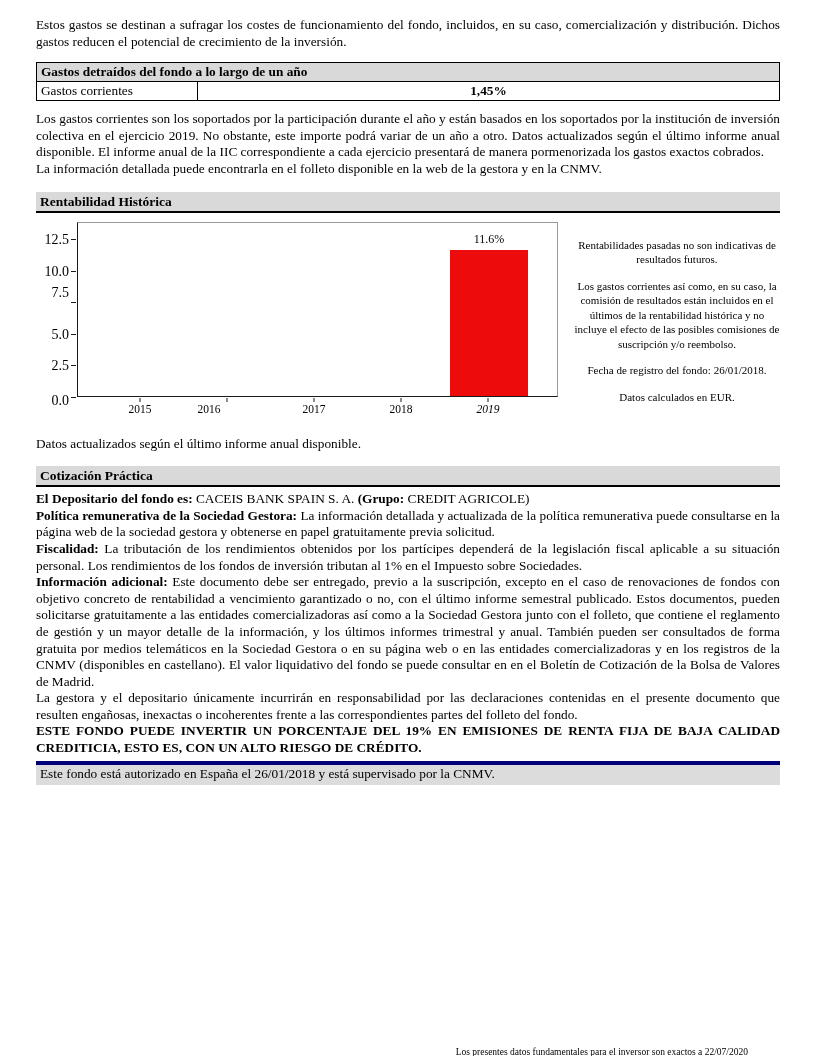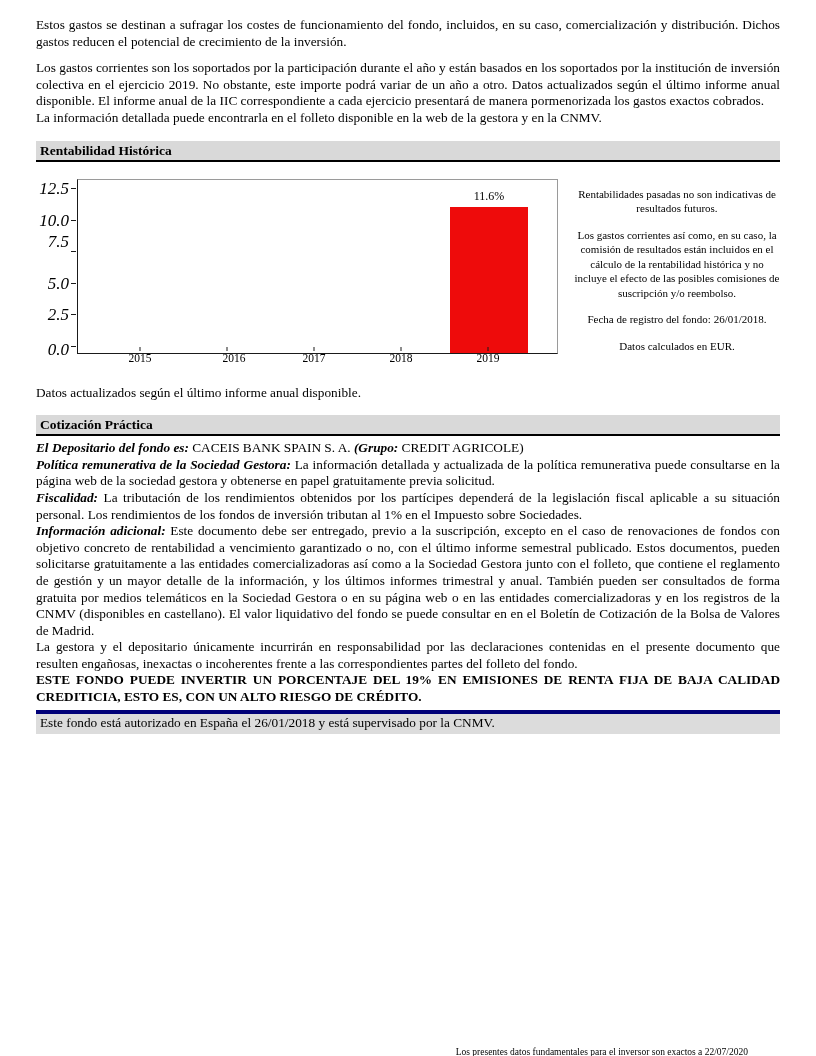--- a/index.html
+++ b/index.html
@@ -35,70 +35,80 @@
 
   
   .perf-region { display:flex; margin-top:9px; }
   .chart-block { position:relative; width:528px; height:200px; flex:none; }
   .plot-area {
     position:absolute; left:41px; top:0; width:481px; height:175px;
     border:1px solid #9a9a9a;
     border-left:1px solid #1a1a1a;
     border-bottom:1px solid #1a1a1a;
     background:#fff;
-    margin-top:8px;
   }
   .bar { position:absolute; bottom:0; }
   .bar-label {
     position:absolute; transform:translateX(-50%);
     font-size:12px; white-space:nowrap;
     font-family:"Liberation Serif", serif;
   }
   .ytick-label {
     position:absolute; left:0; width:33px; text-align:right;
-    font-size:17px; line-height:11px; transform:translateY(-50%);font-style:italic;
+    font-size:14px; line-height:11px; transform:translateY(-50%);
   }
   .ytick-mark { position:absolute; left:35px; width:5px; height:1px; background:#1a1a1a; }
   .xtick-mark { position:absolute; top:176px; width:1px; height:4px; background:#1a1a1a; transform:translateX(-50%); }
   .xtick-label {
     position:absolute; top:181px; transform:translateX(-50%);
     font-size:11.5px; white-space:nowrap;
   }
 
   .side-notes {
     flex:1; padding:16px 0 0 10px;
     font-size:11px; line-height:14.5px; text-align:center;
   }
   .side-note { margin-bottom:12px; }
 
   .perf-footnote { margin-top:14px; font-size:13.3px; line-height:16.6px; }
 
   .practical-body { margin-top:4px; }
   .practical-body p { font-size:13.3px; line-height:16.6px; text-align:justify; }
-  .lead { font-weight:bold;font-style:italic; }
+  .lead { font-weight:bold; }
   .warning { font-weight:bold; }
 
   .navy-rule { margin-top:4px; height:4px; }
   .auth-bar {
     font-size:13.3px; line-height:16.6px;
     padding:1px 4px 2px 4px; height:20px;
   }
 
   .doc-footer {
     position:absolute; top:1046px; right:68px;
     font-size:9.5px; line-height:12px; white-space:nowrap;
   }
 </style>
 </head>
 <body>
 
 <div class="page">
 
   <p class="para intro">Estos gastos se destinan a sufragar los costes de funcionamiento del fondo, incluidos, en su caso, comercialización y distribución. Dichos gastos reducen el potencial de crecimiento de la inversión.</p>
 
+  <table class="costs">
+    <tbody>
+      <tr>
+        <td class="th" colspan="2" style="background: rgb(217, 217, 217);">Gastos detraídos del fondo a lo largo de un año</td>
+      </tr>
+      <tr>
+        <td class="label-cell">Gastos corrientes</td>
+        <td class="value-cell">1,45%</td>
+      </tr>
+    </tbody>
+  </table>
 
   <p class="para notes">Los gastos corrientes son los soportados por la participación durante el año y están basados en los soportados por la institución de inversión colectiva en el ejercicio 2019. No obstante, este importe podrá variar de un año a otro. Datos actualizados según el último informe anual disponible. El informe anual de la IIC correspondiente a cada ejercicio presentará de manera pormenorizada los gastos exactos cobrados.</p>
   <p class="para">La información detallada puede encontrarla en el folleto disponible en la web de la gestora y en la CNMV.</p>
 
   <div class="section-header" style="background: rgb(217, 217, 217);">Rentabilidad Histórica</div>
 
   <div class="perf-region">
     <div class="chart-block">
       <div id="y-axis"></div>
       <div class="plot-area" id="plot-area">
@@ -113,32 +123,32 @@
         <div class="ytick-label" style="top: 112.05px;">5.0</div>
         <div class="ytick-mark" style="top: 112.05px;"></div>
         <div class="ytick-label" style="top: 70px;">7.5</div>
         <div class="ytick-mark" style="top: 80.5755px;"></div>
         <div class="ytick-label" style="top: 49.1007px;">10.0</div>
         <div class="ytick-mark" style="top: 49.1007px;"></div>
         <div class="ytick-label" style="top: 17.6259px;">12.5</div>
         <div class="ytick-mark" style="top: 17.6259px;"></div>
         <div class="xtick-label" style="left: 104px;">2015</div>
         <div class="xtick-mark" style="left: 104px;"></div>
-        <div class="xtick-label" style="left: 198px;">2016</div>
+        <div class="xtick-label" style="left: 173px;">2016</div>
         <div class="xtick-mark" style="left: 191px;"></div>
         <div class="xtick-label" style="left: 278px;">2017</div>
         <div class="xtick-mark" style="left: 278px;"></div>
         <div class="xtick-label" style="left: 365px;">2018</div>
         <div class="xtick-mark" style="left: 365px;"></div>
-        <div class="xtick-label" style="left: 452px;">2019</div>
+        <div class="xtick-label" style="left: 452px; font-style: italic;">2019</div>
         <div class="xtick-mark" style="left: 452px;"></div>
       </div>
     <div class="side-notes">
       <div class="side-note">Rentabilidades pasadas no son indicativas de resultados futuros.</div>
-      <div class="side-note">Los gastos corrientes así como, en su caso, la comisión de resultados están incluidos en el cálculo de la rentabilidad histórica y no incluye el efecto de las posibles comisiones de suscripción y/o reembolso.</div>
+      <div class="side-note">Los gastos corrientes así como, en su caso, la comisión de resultados están incluidos en el últimos de la rentabilidad histórica y no incluye el efecto de las posibles comisiones de suscripción y/o reembolso.</div>
       <div class="side-note">Fecha de registro del fondo: 26/01/2018.</div>
       <div class="side-note">Datos calculados en EUR.</div>
     </div>
   </div>
 
   <p class="perf-footnote">Datos actualizados según el último informe anual disponible.</p>
 
   <div class="section-header" style="background: rgb(217, 217, 217);">Cotización Práctica</div>
 
   <div class="practical-body">

